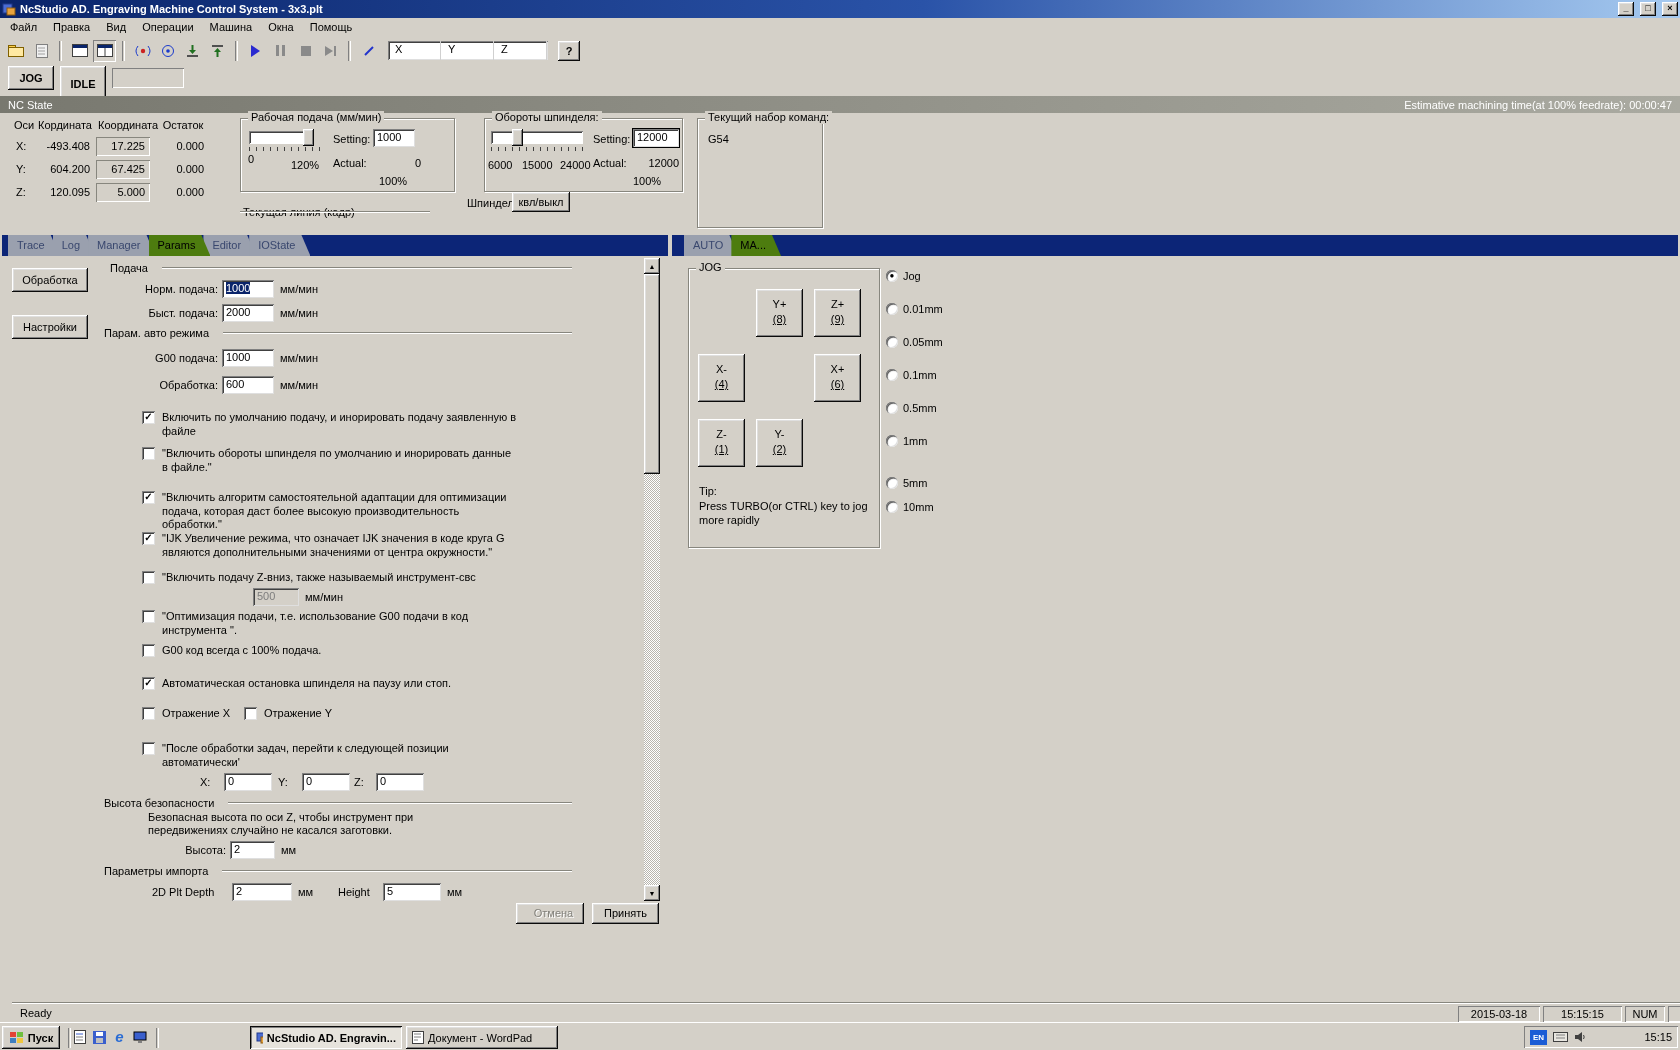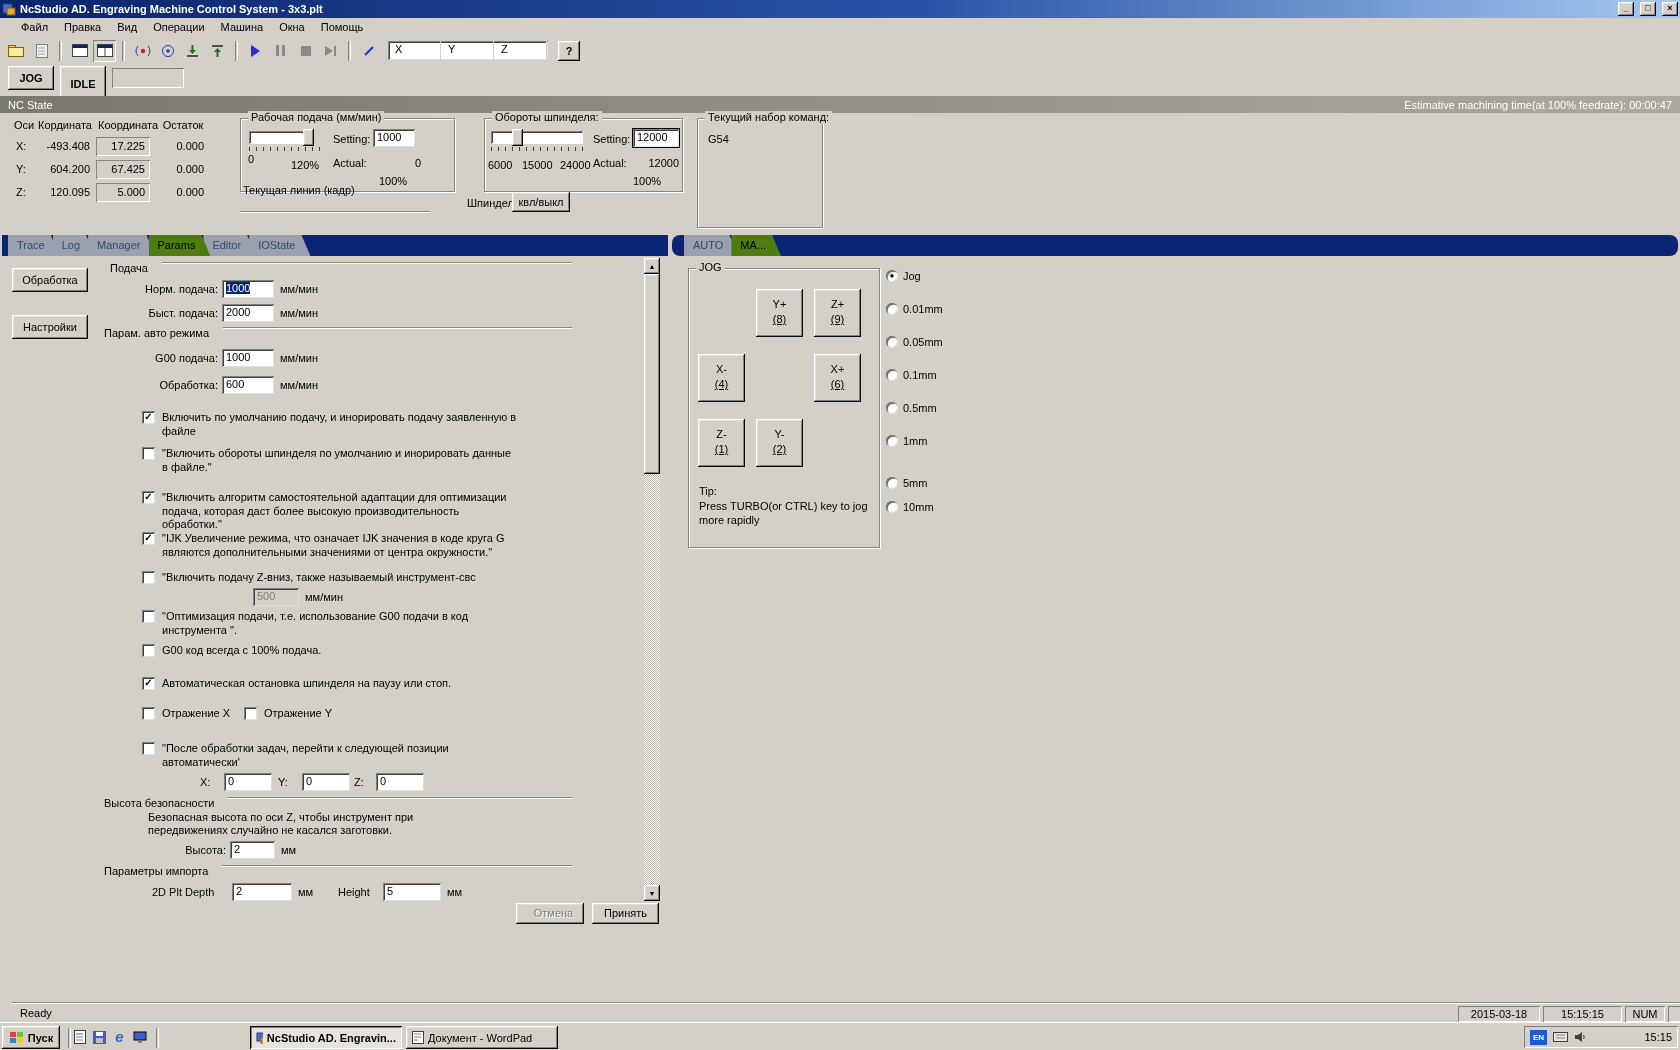--- a/index.html
+++ b/index.html
@@ -6,21 +6,21 @@
   body{width:1680px;height:1050px;overflow:hidden;}
   #screen{position:relative;width:1680px;height:1050px;background:#d4d0c8;font-family:"Liberation Sans",sans-serif;font-size:11px;color:#000;overflow:hidden;}
   .t{position:absolute;white-space:nowrap;}
   .raised{background:#d4d0c8;box-shadow:inset -1px -1px #0a0a0a,inset 1px 1px #fff,inset -2px -2px #808080,inset 2px 2px #dfdfdf;}
   .sunkw{background:#fff;box-shadow:inset 1px 1px #808080,inset -1px -1px #dfdfdf,inset 2px 2px #404040;}
   .sunkthin{box-shadow:inset 1px 1px #808080,inset -1px -1px #fff;}
   .ctr{display:flex;align-items:center;justify-content:center;}
   #titlebar{position:absolute;left:0;top:0;width:1680px;height:18px;background:linear-gradient(90deg,#0a246a,#2a53a8 55%,#a6caf0);display:flex;align-items:center;padding:0 2px;gap:4px;}
   #titlebar .title{color:#fff;font-weight:bold;flex:1;}
   .winbtn{width:16px;height:14px;font-size:9px;line-height:12px;text-align:center;font-weight:bold;margin-left:2px;}
-  #menubar{position:absolute;left:0;top:18px;width:1680px;height:19px;display:flex;align-items:center;padding-left:13px;}
+  #menubar{position:absolute;left:0;top:18px;width:1680px;height:19px;display:flex;align-items:center;padding-left:2px;}
   .mitem{padding:0 8px;height:17px;line-height:17px;}
   #toolbar{position:absolute;left:0;top:37px;width:1680px;height:27px;display:flex;align-items:center;padding-left:5px;gap:2px;}
   .tbtn{width:23px;height:22px;display:flex;align-items:center;justify-content:center;}
   .tsep{width:3px;height:20px;border-left:1px solid #808080;border-right:1px solid #fff;margin:0 4px;}
   #xyzbox{width:160px;height:19px;display:flex;margin-left:6px;}
   #xyzbox .cell{width:53px;line-height:17px;padding-left:7px;border-right:1px solid #d0d0d0;}
   #moderow{position:absolute;left:0;top:64px;width:1680px;height:32px;}
   #ncstate{position:absolute;left:0;top:96px;width:1680px;height:17px;background:linear-gradient(90deg,#78786f,#aaaaa1);color:#fff;display:flex;align-items:center;padding:0 8px;}
   #ncstate .est{margin-left:auto;}
   #infoarea{position:absolute;left:0;top:113px;width:1680px;height:122px;}
@@ -31,21 +31,21 @@
   .sthumb{position:absolute;width:11px;height:17px;}
   .ticks{position:absolute;height:4px;background-image:repeating-linear-gradient(90deg,#404040 0 1px,transparent 1px 7px);}
   .ffield{position:absolute;height:18px;background:#fff;box-shadow:inset 1px 1px #808080,inset -1px -1px #dfdfdf,inset 2px 2px #404040;padding:2px 4px;line-height:13px;white-space:nowrap;}
   .dis{background:#d4d0c8;color:#7e7e7e;}
   .sel{background:#0a246a;color:#fff;}
   .tabstrip{position:absolute;top:235px;height:21px;background:#0c2577;display:flex;align-items:flex-end;}
   .tab{height:21px;line-height:21px;padding:0 15px 0 9px;background:#9aa0ae;color:#39476e;clip-path:polygon(0 0,calc(100% - 9px) 0,100% 100%,0 100%);margin-right:-7px;}
   .tab.active{background:#4d7c0f;color:#000;z-index:2;}
   #leftcontent{position:absolute;left:2px;top:256px;width:666px;height:746px;background:#d4d0c8;}
   #rightcontent{position:absolute;left:672px;top:256px;width:1006px;height:746px;background:#d4d0c8;}
-  .fsec{position:absolute;display:flex;gap:14px;}
+  .fsec{position:absolute;display:flex;align-items:center;gap:14px;}
   .secline{flex:1;height:0;border-top:1px solid #87867e;border-bottom:1px solid #fff;}
   .frow{position:absolute;left:0;width:552px;height:20px;}
   .cbrow{position:absolute;left:46px;display:flex;gap:7px;align-items:flex-start;}
   .cbox{flex:0 0 13px;width:13px;height:13px;background:#fff;box-shadow:inset 1px 1px #808080,inset -1px -1px #dfdfdf,inset 2px 2px #404040;font-size:10px;line-height:12px;text-align:center;font-weight:bold;}
   .cblabel{width:356px;line-height:13.5px;}
   #vscroll{position:absolute;left:642px;top:2px;width:16px;height:643px;}
   .sbtn{position:absolute;left:0;width:16px;height:16px;font-size:7px;}
   #vscroll .track{position:absolute;top:16px;height:611px;width:16px;background:#b8b5ae;background-image:linear-gradient(45deg,#fff 25%,transparent 25% 75%,#fff 75%),linear-gradient(45deg,#fff 25%,transparent 25% 75%,#fff 75%);background-size:2px 2px;background-position:0 0,1px 1px;}
   .thumb{position:absolute;left:0;top:0;width:16px;height:200px;}
   .pbtn{position:absolute;height:21px;line-height:21px;text-align:center;}
@@ -215,21 +215,21 @@
       <div class="sthumb raised" style="left:62px;top:10px;"></div>
       <div class="ticks" style="left:8px;top:28px;width:72px;"></div>
       <div class="t" style="left:7px;top:34px;">0</div>
       <div class="t" style="left:50px;top:40px;">120%</div>
       <div class="t" style="left:92px;top:14px;">Setting:</div>
       <div class="ffield" style="left:132px;top:10px;width:42px;"><span>1000</span></div>
       <div class="t" style="left:92px;top:38px;">Actual:</div>
       <div class="t" style="left:140px;top:38px;width:40px;text-align:right;">0</div>
       <div class="t" style="left:138px;top:56px;">100%</div>
     </div>
-    <div class="t" style="left:243px;top:71px;">Текущая линия (кадр)</div>
+    <div class="t" style="left:243px;top:93px;">Текущая линия (кадр)</div>
     <div style="position:absolute;left:240px;top:98px;width:190px;height:0;border-top:1px solid #87867e;border-bottom:1px solid #fff;"></div>
 
     <div class="gb" style="left:484px;top:5px;width:199px;height:74px;">
       <span class="leg">Обороты шпинделя:</span>
       <div class="strack" style="left:6px;top:12px;width:92px;"></div>
       <div class="sthumb raised" style="left:27px;top:10px;"></div>
       <div class="ticks" style="left:6px;top:28px;width:96px;"></div>
       <div class="t" style="left:3px;top:40px;">6000</div>
       <div class="t" style="left:37px;top:40px;">15000</div>
       <div class="t" style="left:75px;top:40px;">24000</div>
@@ -250,21 +250,21 @@
 
   <div class="tabstrip" style="left:2px;width:666px;padding-left:6px;">
     <span class="tab">Trace</span>
     <span class="tab">Log</span>
     <span class="tab">Manager</span>
     <span class="tab active">Params</span>
     <span class="tab">Editor</span>
     <span class="tab">IOState</span>
   </div>
 
-  <div class="tabstrip" style="left:672px;width:1006px;padding-left:12px;border-radius:8px;">
+  <div class="tabstrip" style="left:672px;width:1006px;padding-left:12px;">
     <span class="tab">AUTO</span>
     <span class="tab active">MA...</span>
   </div>
 
   <div id="leftcontent">
     <div class="raised ctr" style="position:absolute;left:10px;top:12px;width:76px;height:24px;">Обработка</div>
     <div class="raised ctr" style="position:absolute;left:10px;top:59px;width:76px;height:24px;">Настройки</div>
 
     <div style="position:absolute;left:94px;top:0;width:552px;height:660px;">
 

